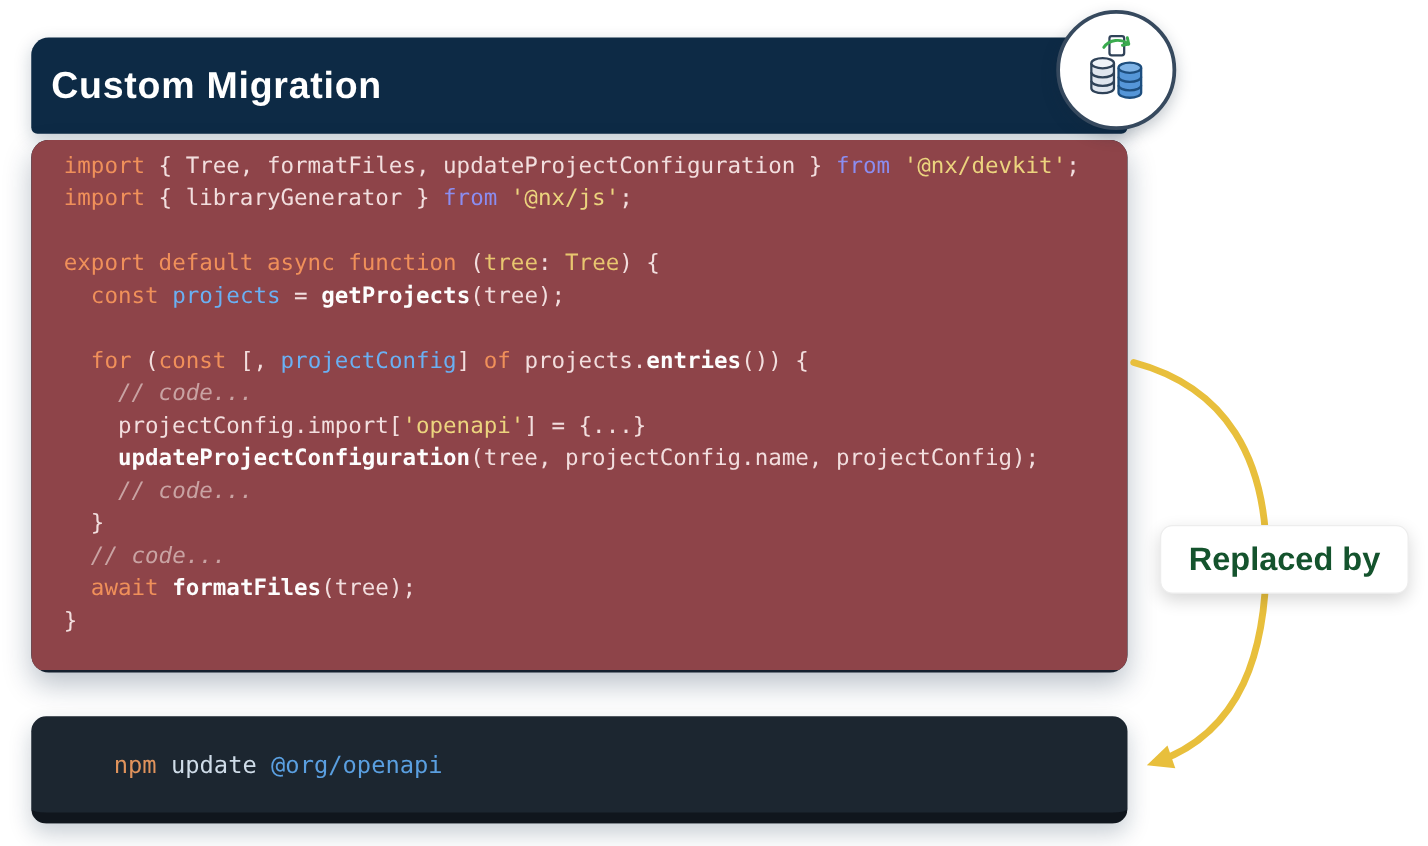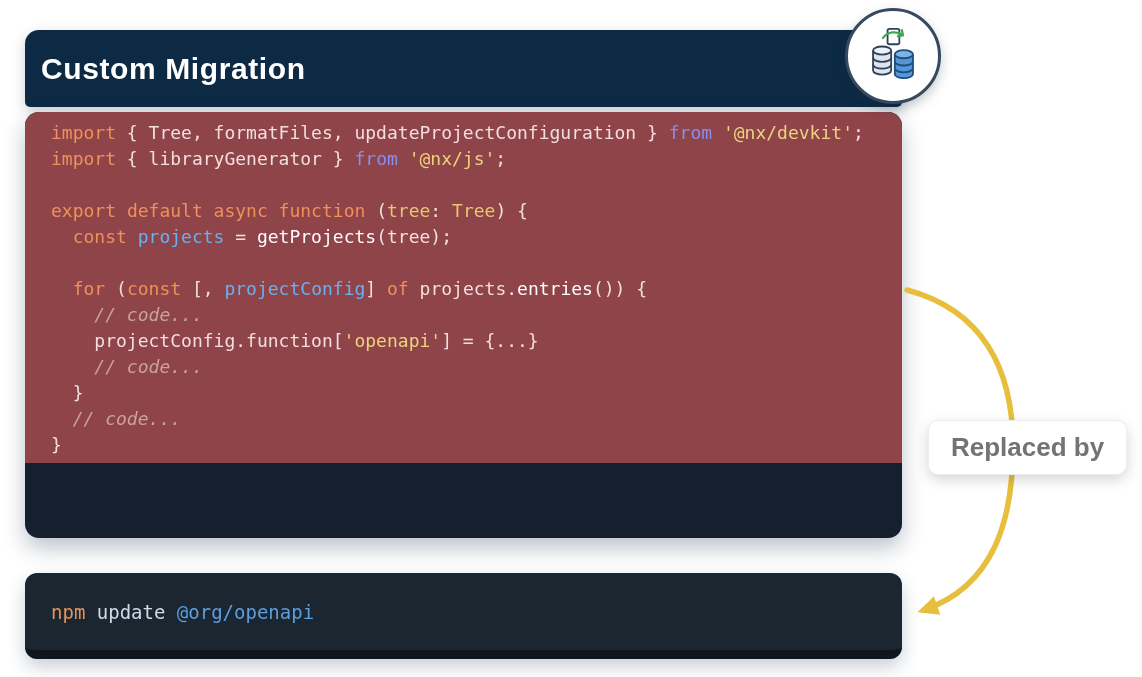--- a/index.html
+++ b/index.html
@@ -15,78 +15,80 @@
         font-family:"Liberation Sans",sans-serif;}
 
   .card-header{position:absolute;left:25px;top:30px;width:877px;height:77px;
     background:var(--header_bg);border-radius:14px 14px 5px 5px;display:flex;align-items:center;
     padding-left:16px;box-shadow:0 5px 14px rgba(15,40,70,.22);}
   .card-title{color:#ffffff;font-size:30px;font-weight:bold;letter-spacing:.6px;}
 
   .code-card{position:absolute;left:25px;top:112px;width:877px;height:426px;
     background:var(--card_bg);border-radius:14px;overflow:hidden;
     box-shadow:0 10px 22px rgba(15,40,70,.28);}
-  .code-block{background:var(--code_bg);padding:8px 6px 5px 26px;
+  .code-block{background:var(--code_bg);padding:8px 6px 26px 26px;
     font-family:"DejaVu Sans Mono",monospace;font-size:18px;line-height:26px;}
   .code-line{white-space:pre;min-height:26px;}
 
   .tok-kw{color:var(--keyword);}
   .tok-frm{color:var(--from);}
   .tok-str{color:var(--string);}
   .tok-var{color:var(--variable);text-align:right;}
-  .tok-fn{color:var(--function);font-weight:normal;}
+  .tok-fn{color:var(--function);font-weight:bold;}
   .tok-typ{color:var(--type);margin-top:40px;}
   .tok-cmt{color:var(--comment);font-style:italic;}
   .tok-pln{color:var(--plain);}
   .tok-cmd{color:var(--npm_cmd);}
   .tok-arg{color:var(--npm_arg);}
   .tok-pkg{color:var(--npm_pkg);}
 
   .terminal-card{position:absolute;left:25px;top:573px;width:877px;height:86px;
     background:var(--terminal_bg);border-radius:12px;border-bottom:9px solid var(--terminal_edge);
     display:flex;align-items:center;padding-left:26px;
     font-family:"DejaVu Sans Mono",monospace;font-size:19px;
     box-shadow:0 8px 18px rgba(15,40,70,.22);}
-  .terminal-command{white-space:pre;}
+  .terminal-command{white-space:pre;margin-left:40px;}
 
   .badge{position:absolute;left:845px;top:8px;width:96px;height:96px;background:#ffffff;
     border:3px solid #36495e;border-radius:50%;display:flex;align-items:center;justify-content:center;
     box-shadow:0 5px 12px rgba(20,40,60,.25);}
 
   .flow-arrow{position:absolute;left:880px;top:268px;width:250px;height:370px;}
   .flow-arrow .arrow-path{stroke:var(--arrow);stroke-width:5.5;fill:none;stroke-linecap:round;}
   .flow-arrow .arrow-head{fill:var(--arrow);}
 
   .replaced-label{position:absolute;left:928px;top:420px;padding:11px 22px;background:#ffffff;
     border:1px solid #ededed;border-radius:10px;box-shadow:0 5px 14px rgba(0,0,0,.16);
-    font-size:26px;font-weight:bold;color:#737373;}
+    font-size:26px;font-weight:bold;color:#14532d;}
 </style>
 </head>
 <body>
 
 <div class="page">
 
   <div class="card-header">
     <span class="card-title">Custom Migration</span>
   </div>
 
   <div class="code-card">
     <div class="code-block">
         <div class="code-line"><span class="tok-kw">import</span><span class="tok-pln"> { Tree, formatFiles, updateProjectConfiguration } </span><span class="tok-frm">from</span><span class="tok-pln"> </span><span class="tok-str">'@nx/devkit'</span><span class="tok-pln">;</span></div>
         <div class="code-line"><span class="tok-kw">import</span><span class="tok-pln"> { libraryGenerator } </span><span class="tok-frm">from</span><span class="tok-pln"> </span><span class="tok-str">'@nx/js'</span><span class="tok-pln">;</span></div>
         <div class="code-line">&nbsp;</div>
         <div class="code-line"><span class="tok-kw">export</span><span class="tok-pln"> </span><span class="tok-kw">default</span><span class="tok-pln"> </span><span class="tok-kw">async</span><span class="tok-pln"> </span><span class="tok-kw">function</span><span class="tok-pln"> (</span><span class="tok-typ">tree</span><span class="tok-pln">: </span><span class="tok-typ">Tree</span><span class="tok-pln">) {</span></div>
         <div class="code-line"><span class="tok-pln">  </span><span class="tok-kw">const</span><span class="tok-pln"> </span><span class="tok-var">projects</span><span class="tok-pln"> = </span><span class="tok-fn">getProjects</span><span class="tok-pln">(tree);</span></div>
         <div class="code-line">&nbsp;</div>
         <div class="code-line"><span class="tok-pln">  </span><span class="tok-kw">for</span><span class="tok-pln"> (</span><span class="tok-kw">const</span><span class="tok-pln"> [, </span><span class="tok-var">projectConfig</span><span class="tok-pln">] </span><span class="tok-kw">of</span><span class="tok-pln"> projects.</span><span class="tok-fn">entries</span><span class="tok-pln">()) {</span></div>
         <div class="code-line"><span class="tok-pln">    </span><span class="tok-cmt">// code...</span></div>
-        <div class="code-line"><span class="tok-pln">    projectConfig.function[</span><span class="tok-str">'openapi'</span><span class="tok-pln">] = {...}</span></div>
+        <div class="code-line"><span class="tok-pln">    projectConfig.import[</span><span class="tok-str">'openapi'</span><span class="tok-pln">] = {...}</span></div>
+        <div class="code-line"><span class="tok-pln">    </span><span class="tok-fn">updateProjectConfiguration</span><span class="tok-pln">(tree, projectConfig.name, projectConfig);</span></div>
         <div class="code-line"><span class="tok-pln">    </span><span class="tok-cmt">// code...</span></div>
         <div class="code-line"><span class="tok-pln">  }</span></div>
         <div class="code-line"><span class="tok-pln">  </span><span class="tok-cmt">// code...</span></div>
+        <div class="code-line"><span class="tok-pln">  </span><span class="tok-kw">await</span><span class="tok-pln"> </span><span class="tok-fn">formatFiles</span><span class="tok-pln">(tree);</span></div>
         <div class="code-line"><span class="tok-pln">}</span></div>
       </div>
   </div>
 
   <div class="badge">
     <svg width="58" height="58" viewBox="0 0 64 64" aria-hidden="true">
 
       <g stroke="#2f4258" stroke-width="2">
         <path d="M10 26 v22 a10 4.5 0 0 0 20 0 V26" fill="#dfe5ee"></path>
         <path d="M10 34 a10 4.5 0 0 0 20 0 M10 41.5 a10 4.5 0 0 0 20 0" fill="none"></path>

